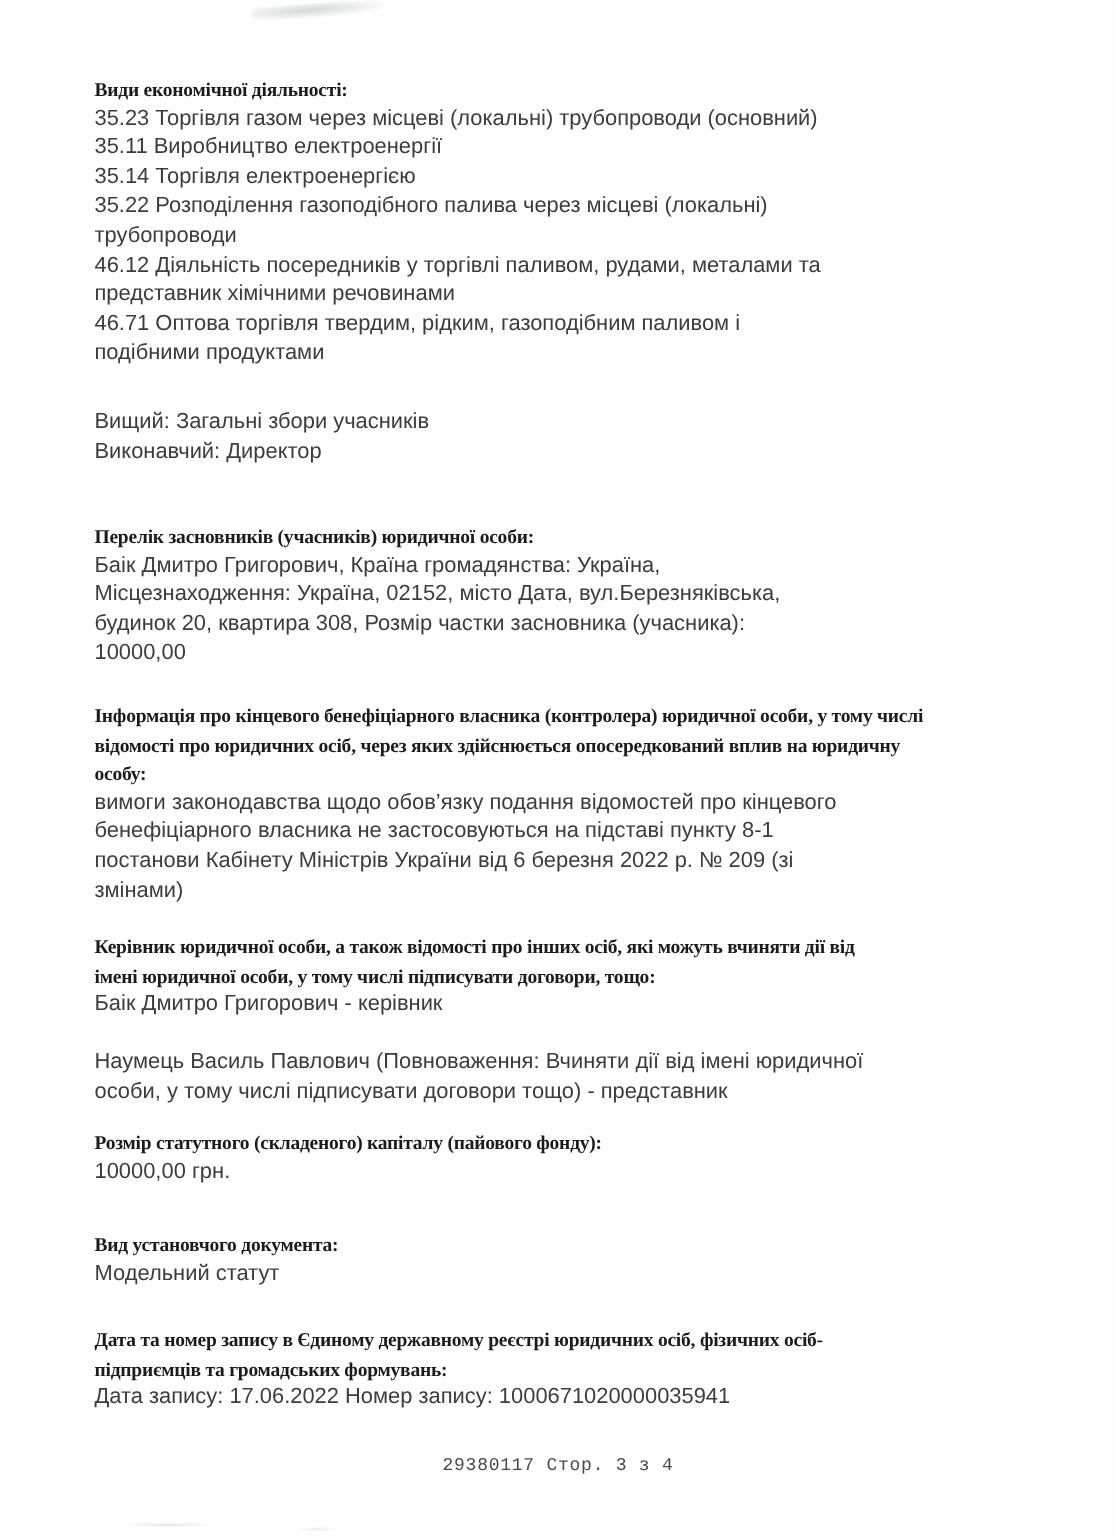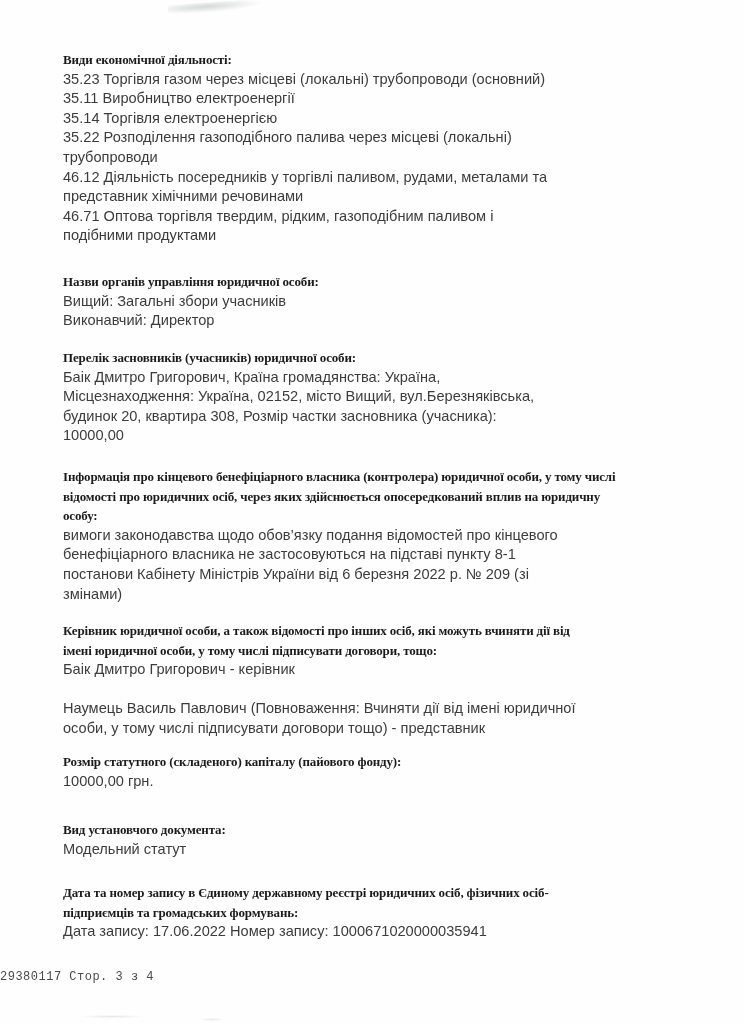--- a/index.html
+++ b/index.html
@@ -44,20 +44,21 @@
     font-family: Liberation Sans, sans-serif;
     font-size: 14.6px;
     line-height: 19.6px;
     color: #3c3c3c;
     white-space: pre;
   }
   #footer {
     position: absolute;
     left: 0; top: 970px;
     width: 100%;
+    text-align: center;
     font-family: "Liberation Mono", "DejaVu Sans Mono", monospace;
     font-size: 12px;
     color: #4a4a4a;
     letter-spacing: 0.5px;
   }
 </style>
 </head>
 <body>
 
 <div id="page">
@@ -70,28 +71,27 @@
       <div class="b">35.11 Виробництво електроенергії</div>
       <div class="b">35.14 Торгівля електроенергією</div>
       <div class="b">35.22 Розподілення газоподібного палива через місцеві (локальні)</div>
       <div class="b">трубопроводи</div>
       <div class="b">46.12 Діяльність посередників у торгівлі паливом, рудами, металами та</div>
       <div class="b">представник хімічними речовинами</div>
       <div class="b">46.71 Оптова торгівля твердим, рідким, газоподібним паливом і</div>
       <div class="b">подібними продуктами</div>
     </div>
   <div class="sec" style="top:272px">
-      <div class="h">Назви органів управління юридичної особи:</div>
       <div class="b">Вищий: Загальні збори учасників</div>
       <div class="b">Виконавчий: Директор</div>
     </div>
   <div class="sec" style="top:348px">
       <div class="h">Перелік засновників (учасників) юридичної особи:</div>
       <div class="b">Баік Дмитро Григорович, Країна громадянства: Україна,</div>
-      <div class="b">Місцезнаходження: Україна, 02152, місто Вищий, вул.Березняківська,</div>
+      <div class="b">Місцезнаходження: Україна, 02152, місто Дата, вул.Березняківська,</div>
       <div class="b">будинок 20, квартира 308, Розмір частки засновника (учасника):</div>
       <div class="b">10000,00</div>
     </div>
   <div class="sec" style="top:467px">
       <div class="h">Інформація про кінцевого бенефіціарного власника (контролера) юридичної особи, у тому числі</div>
       <div class="h">відомості про юридичних осіб, через яких здійснюється опосередкований вплив на юридичну</div>
       <div class="h">особу:</div>
       <div class="b">вимоги законодавства щодо обов’язку подання відомостей про кінцевого</div>
       <div class="b">бенефіціарного власника не застосовуються на підставі пункту 8-1</div>
       <div class="b">постанови Кабінету Міністрів України від 6 березня 2022 р. № 209 (зі</div>

